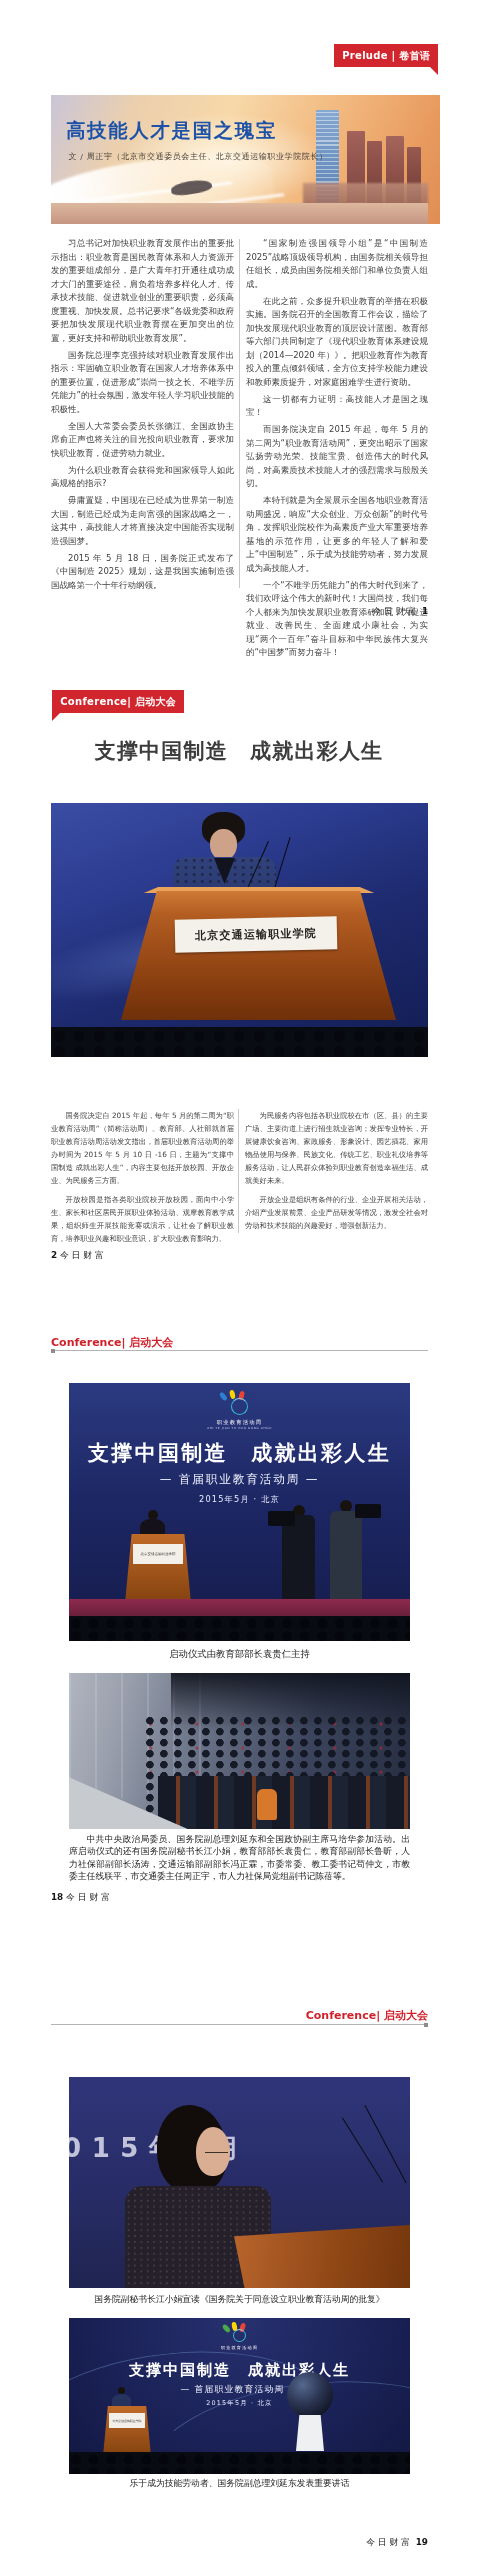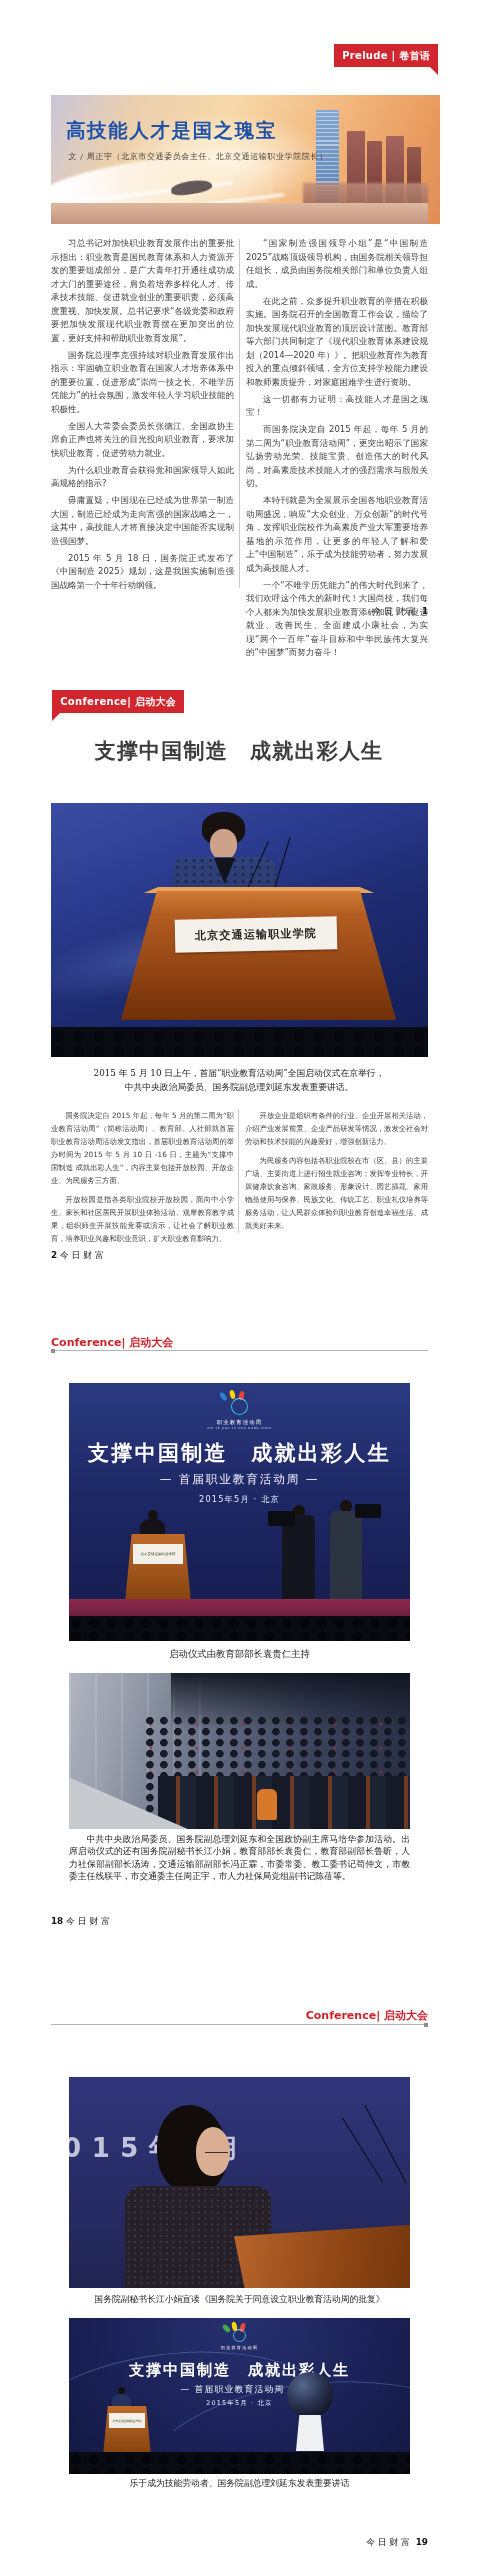--- a/index.html
+++ b/index.html
@@ -223,33 +223,29 @@
     <div class="p2mic" style="left:206px;top:36px;height:54px;transform:rotate(24deg);"></div>
     <div class="p2mic" style="left:230px;top:33px;height:59px;transform:rotate(17deg);"></div>
     <div class="p2podium-top"></div>
     <div class="p2podium"></div>
     <div class="p2sign">
       <span>北京交通运输职业学院</span>
     </div>
     <div class="p2crowd"></div>
   </div>
 
-  <div class="caption" style="left:69px;top:1066px;width:340px;font-size:8.8px;line-height:14px;">
-    <div>2015 年 5 月 10 日上午，首届“职业教育活动周”全国启动仪式在京举行，</div>
-    <div>中共中央政治局委员、国务院副总理刘延东发表重要讲话。</div>
-  </div>
 
   <div class="abs col col2" style="left:51px;top:1109px;width:183px;">
       <p>国务院决定自 2015 年起，每年 5 月的第二周为“职业教育活动周”（简称活动周）。教育部、人社部就首届职业教育活动周活动发文指出，首届职业教育活动周的举办时间为 2015 年 5 月 10 日 -16 日，主题为“支撑中国制造 成就出彩人生”，内容主要包括开放校园、开放企业、为民服务三方面。</p>
       <p>开放校园是指各类职业院校开放校园，面向中小学生、家长和社区居民开展职业体验活动、观摩教育教学成果，组织师生开展技能竞赛或演示，让社会了解职业教育，培养职业兴趣和职业意识，扩大职业教育影响力。</p>
     </div>
   <div class="vdiv" style="left:238px;top:1109px;height:124px;"></div>
   <div class="abs col col2" style="left:245px;top:1109px;width:183px;">
+      <p>为民服务内容包括各职业院校在市（区、县）的主要广场、主要街道上进行招生就业咨询；发挥专业特长，开展健康饮食咨询、家政服务、形象设计、园艺插花、家用物品使用与保养、民族文化、传统工艺、职业礼仪培养等服务活动，让人民群众体验到职业教育创造幸福生活、成就美好未来。</p>
       <p>开放企业是组织有条件的行业、企业开展相关活动，介绍产业发展前景、企业产品研发等情况，激发全社会对劳动和技术技能的兴趣爱好，增强创新活力。</p>
-      <p>为民服务内容包括各职业院校在市（区、县）的主要广场、主要街道上进行招生就业咨询；发挥专业特长，开展健康饮食咨询、家政服务、形象设计、园艺插花、家用物品使用与保养、民族文化、传统工艺、职业礼仪培养等服务活动，让人民群众体验到职业教育创造幸福生活、成就美好未来。</p>
     </div>
 
   <div class="footer" style="top:1250px;left:51px;">
     <span class="pageno">2</span>
     <span class="brand">今日财富</span>
   </div>
 
   <div class="sec-head" style="left:51px;top:1335px;">Conference| 启动大会</div>
   <div class="sec-line" style="left:51px;top:1350px;width:377px;">
     <span class="endcap" style="left:0;"></span>
@@ -288,21 +284,21 @@
   <div class="photo p3photo2">
     <div class="hallpanels"></div>
     <div class="hallceiling"></div>
     <div class="hallcrowd"></div>
     <div class="frontrow"></div>
     <div class="orange-lady"></div>
     <div class="hallfloor"></div>
   </div>
   <div class="caption caption-just" style="left:69px;top:1833px;width:341px;font-size:8.8px;line-height:12.3px;">中共中央政治局委员、国务院副总理刘延东和全国政协副主席马培华参加活动。出席启动仪式的还有国务院副秘书长江小娟，教育部部长袁贵仁，教育部副部长鲁昕，人力社保部副部长汤涛，交通运输部副部长冯正霖，市委常委、教工委书记苟仲文，市教委主任线联平，市交通委主任周正宇，市人力社保局党组副书记陈蓓等。</div>
 
-  <div class="footer" style="top:1892px;left:51px;margin-top:24px;">
+  <div class="footer" style="top:1892px;left:51px;">
     <span class="pageno">18</span>
     <span class="brand">今日财富</span>
   </div>
 
   <div class="sec-head" style="top:2008px;right:50px;">Conference| 启动大会</div>
   <div class="sec-line" style="left:51px;top:2024px;width:377px;">
     <span class="endcap" style="right:0;"></span>
   </div>
 
   <div class="photo p4photo1">

